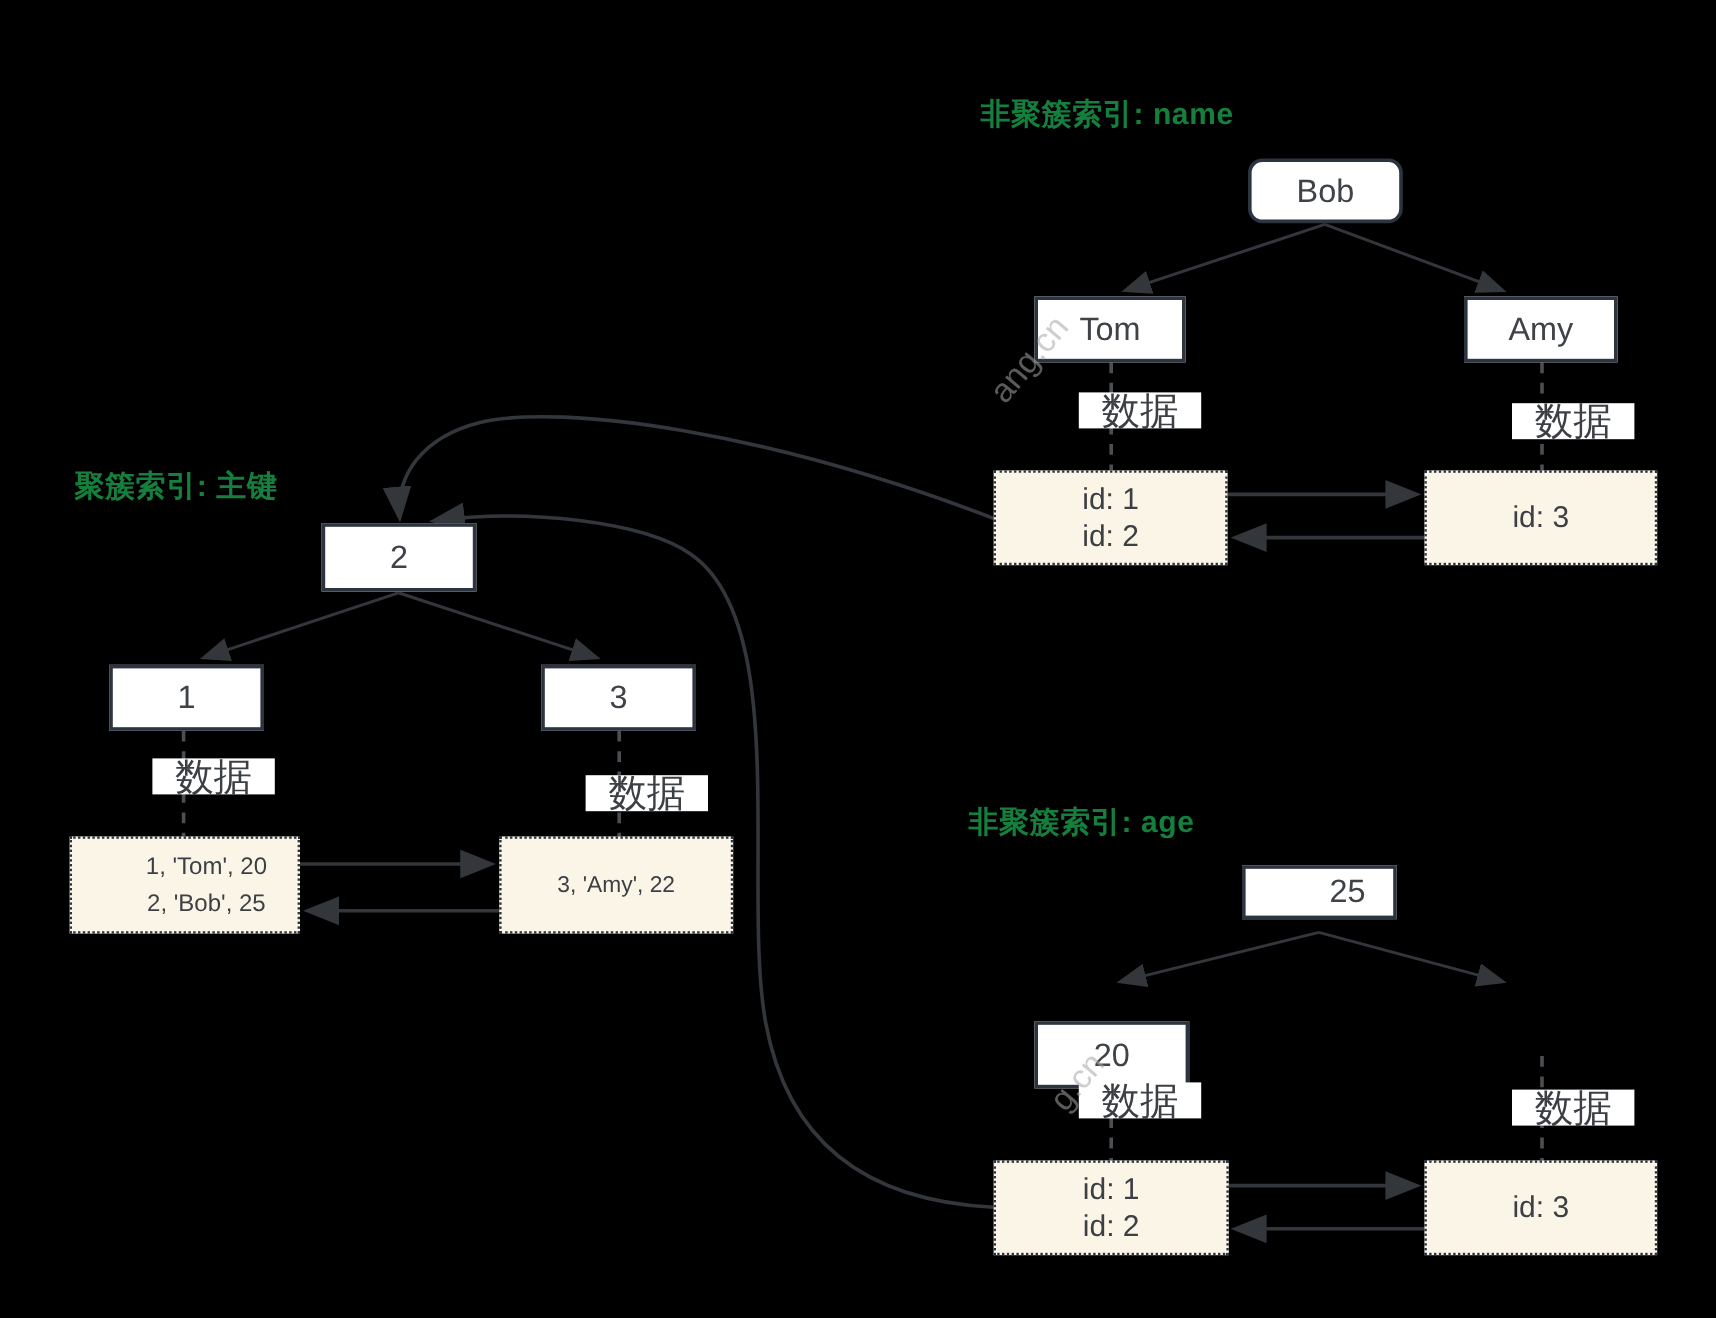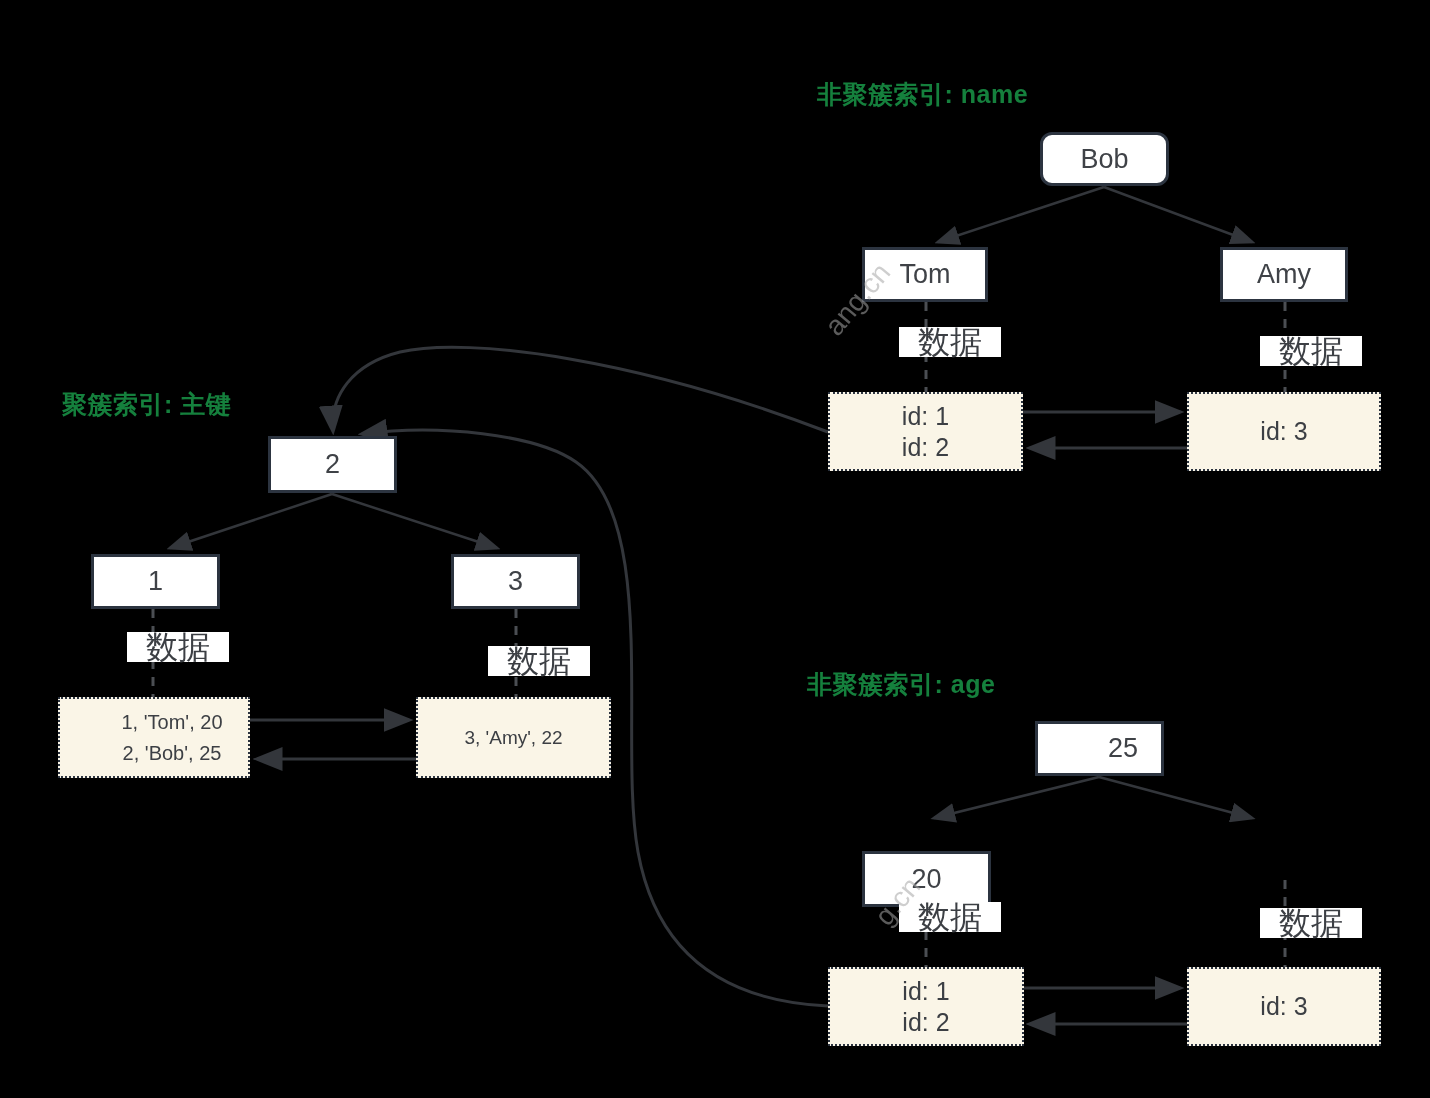--- a/index.html
+++ b/index.html
@@ -111,21 +111,21 @@
   <div class="tag" style="left:127px;top:632px;" data-name="clustered-left-data-tag">数据</div>
   <div class="tag" style="left:488px;top:646px;" data-name="clustered-right-data-tag">数据</div>
   <div class="data-box" style="left:58px;top:697px;width:192px;height:81px;font-size:20px;padding-left:36px;" data-name="clustered-left-leaf">
     <div data-name="leaf-row">1, 'Tom', 20</div>
     <div data-name="leaf-row">2, 'Bob', 25</div>
   </div>
   <div class="data-box" style="left:416px;top:697px;width:195px;height:81px;font-size:19px;" data-name="clustered-right-leaf">
     <div data-name="leaf-row">3, 'Amy', 22</div>
   </div>
 
-  <div class="node-box" style="left:1035px;top:721px;width:129px;height:55px;padding-left:47px;" data-name="age-index-root-node">
+  <div class="node-box" style="left:1035px;top:721px;width:129px;height:45px;padding-left:47px;" data-name="age-index-root-node">
     <span data-name="age-index-root-label">25</span>
   </div>
   <div class="node-box" style="left:862px;top:824px;width:129px;height:56px;margin-top:27px;" data-name="age-index-left-node">
     <span data-name="age-index-left-label">20</span>
   </div>
   <div class="tag" style="left:899px;top:902px;" data-name="age-index-left-data-tag">数据</div>
   <div class="tag" style="left:1260px;top:908px;" data-name="age-index-right-data-tag">数据</div>
   <div class="data-box" style="left:828px;top:967px;width:196px;height:79px;" data-name="age-index-left-leaf">
     <div data-name="leaf-row">id: 1</div>
     <div data-name="leaf-row">id: 2</div>

